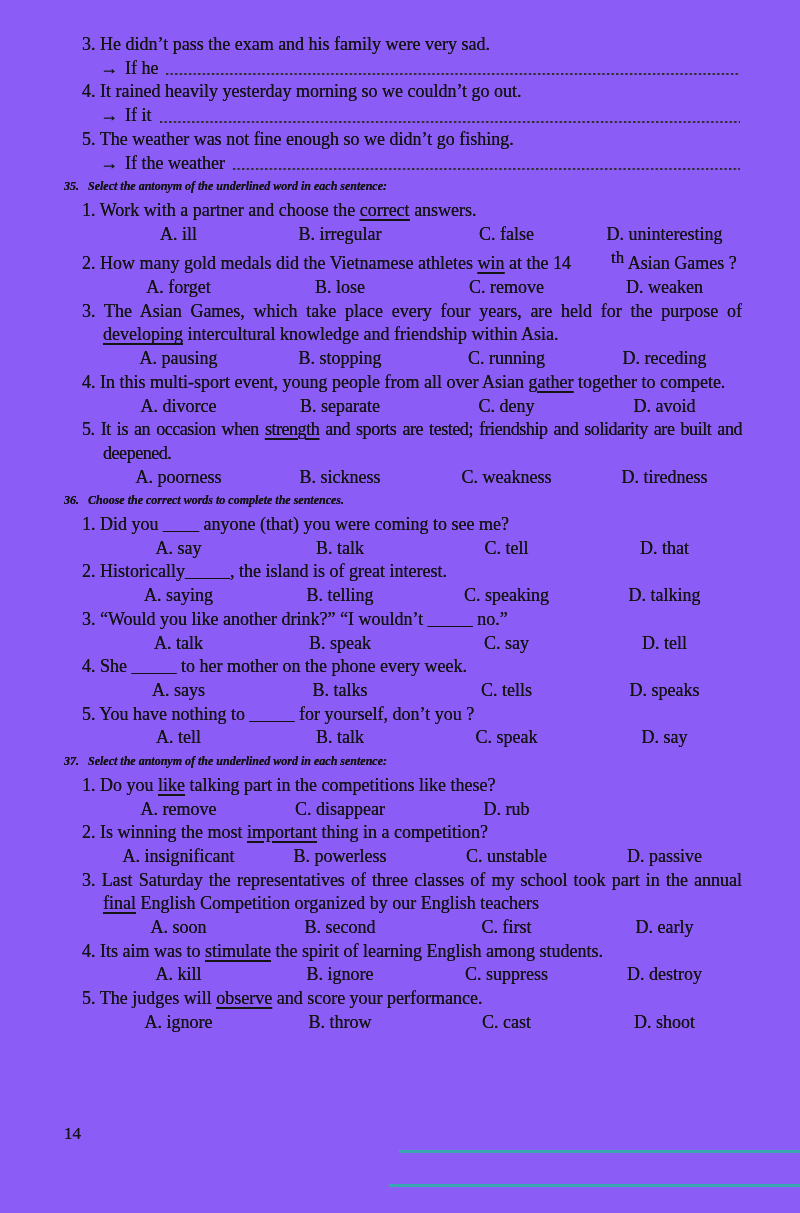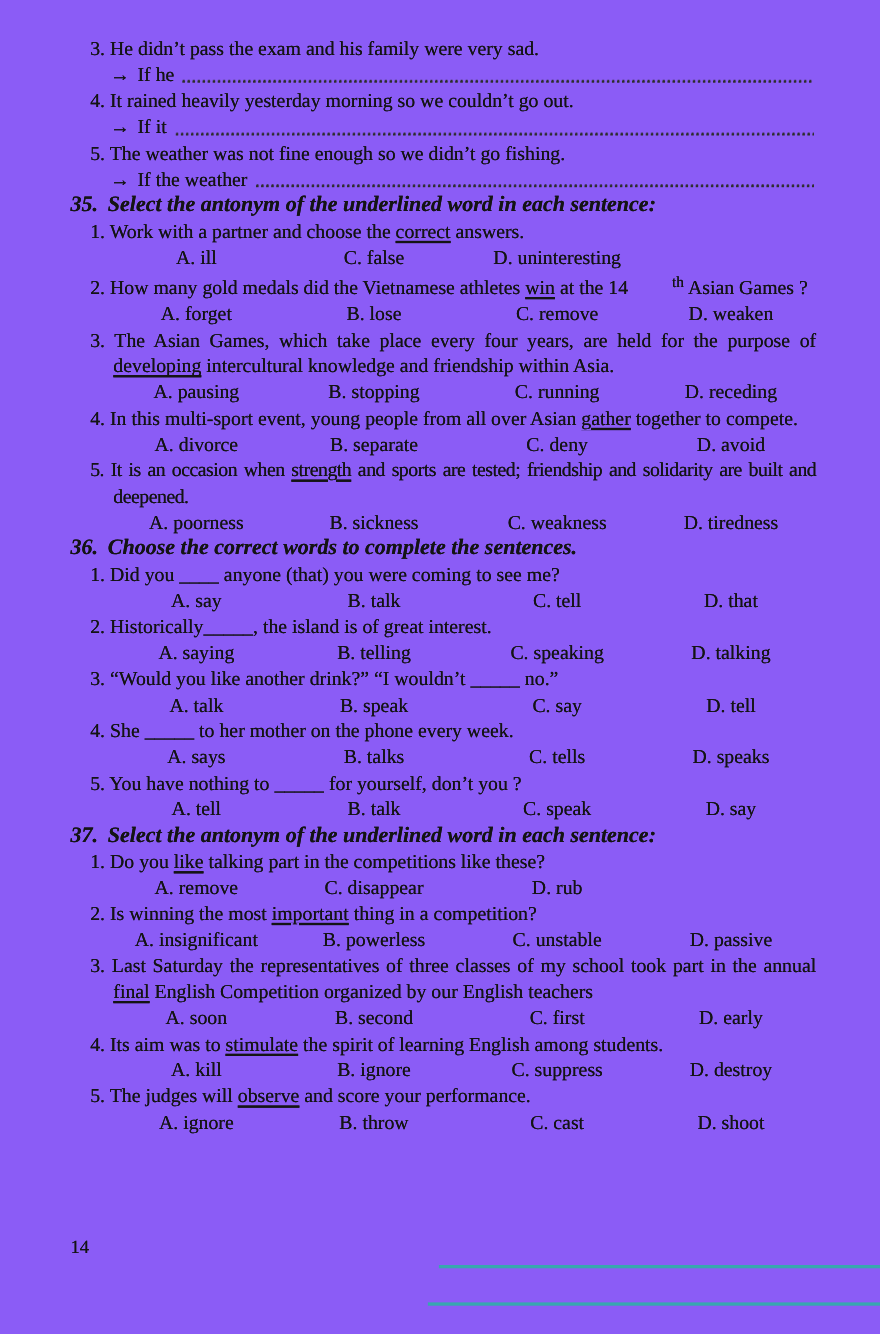--- a/index.html
+++ b/index.html
@@ -16,39 +16,39 @@
   }
   .content {
     position:absolute; top:0; left:0;
     width:800px;
     padding:33px 58px 0 64px;
     font-size:18px;
     line-height:23.7px;
   }
   p, .opts, .arrow-line { margin:0; }
   
-  .hdr { font-weight:700; font-style:italic; font-size:20px; }
+  .hdr { font-weight:700; font-style:italic; font-size:12px; }
   .hdr .hnum { margin-right:9px; font-style:italic; }
   
   .q { padding-left:39px; text-indent:-21px; }
   .q.just { text-align:justify; }
   .q.tight { letter-spacing:-0.45px; word-spacing:-1.2px; }
   
   .arrow-line { display:flex; align-items:flex-end; padding-left:36px; }
   .arrow-glyph { margin-right:7px; }
   .dots {
     flex:1; height:9px; margin:0 2px 3px 7px;
     background-image:radial-gradient(circle at 2px 6px, #2d2d2d 1.15px, transparent 1.5px);
     background-size:4.6px 9px;
     background-repeat:repeat-x;
   }
   
   .opts { display:grid; grid-template-columns:151px 172px 161px 1fr; padding-left:39px;text-align:center; }
   u { text-underline-offset:3px; text-decoration-thickness:1.6px; }
-  sup { font-size:14px; vertical-align:6px;padding-left:40px; }
+  sup { font-size:17px; vertical-align:6px;padding-left:40px; }
   .pagenum { position:absolute; left:64px; top:1124px; font-size:17px; }
   .edge-line { position:absolute; height:3px; }
 </style>
 </head>
 <body>
 
 <div class="page">
   <div class="content">
       <p class="q"><span class="num">3. </span>He didn’t  pass the exam and his family were very sad.</p>
       <div class="arrow-line">
@@ -65,20 +65,21 @@
       <p class="q"><span class="num">5. </span>The weather was not fine enough so we didn’t go fishing.</p>
       <div class="arrow-line">
         <span class="arrow-glyph">→</span>
         <span>If the weather</span>
         <span class="dots"></span>
       </div>
       <p class="hdr"><span class="hnum">35.</span><span>Select the antonym of the underlined word in each sentence:</span></p>
       <p class="q"><span class="num">1. </span>Work with a partner and choose the <u>correct</u> answers.</p>
       <div class="opts">
         <span>A. ill</span>
+        <span>B. irregular</span>
         <span>C. false</span>
         <span>D. uninteresting</span>
       </div>
       <p class="q"><span class="num">2. </span>How many gold medals did the Vietnamese athletes <u>win</u> at the 14<sup>th</sup> Asian Games ?</p>
       <div class="opts">
         <span>A. forget</span>
         <span>B. lose</span>
         <span>C. remove</span>
         <span>D. weaken</span>
       </div>

